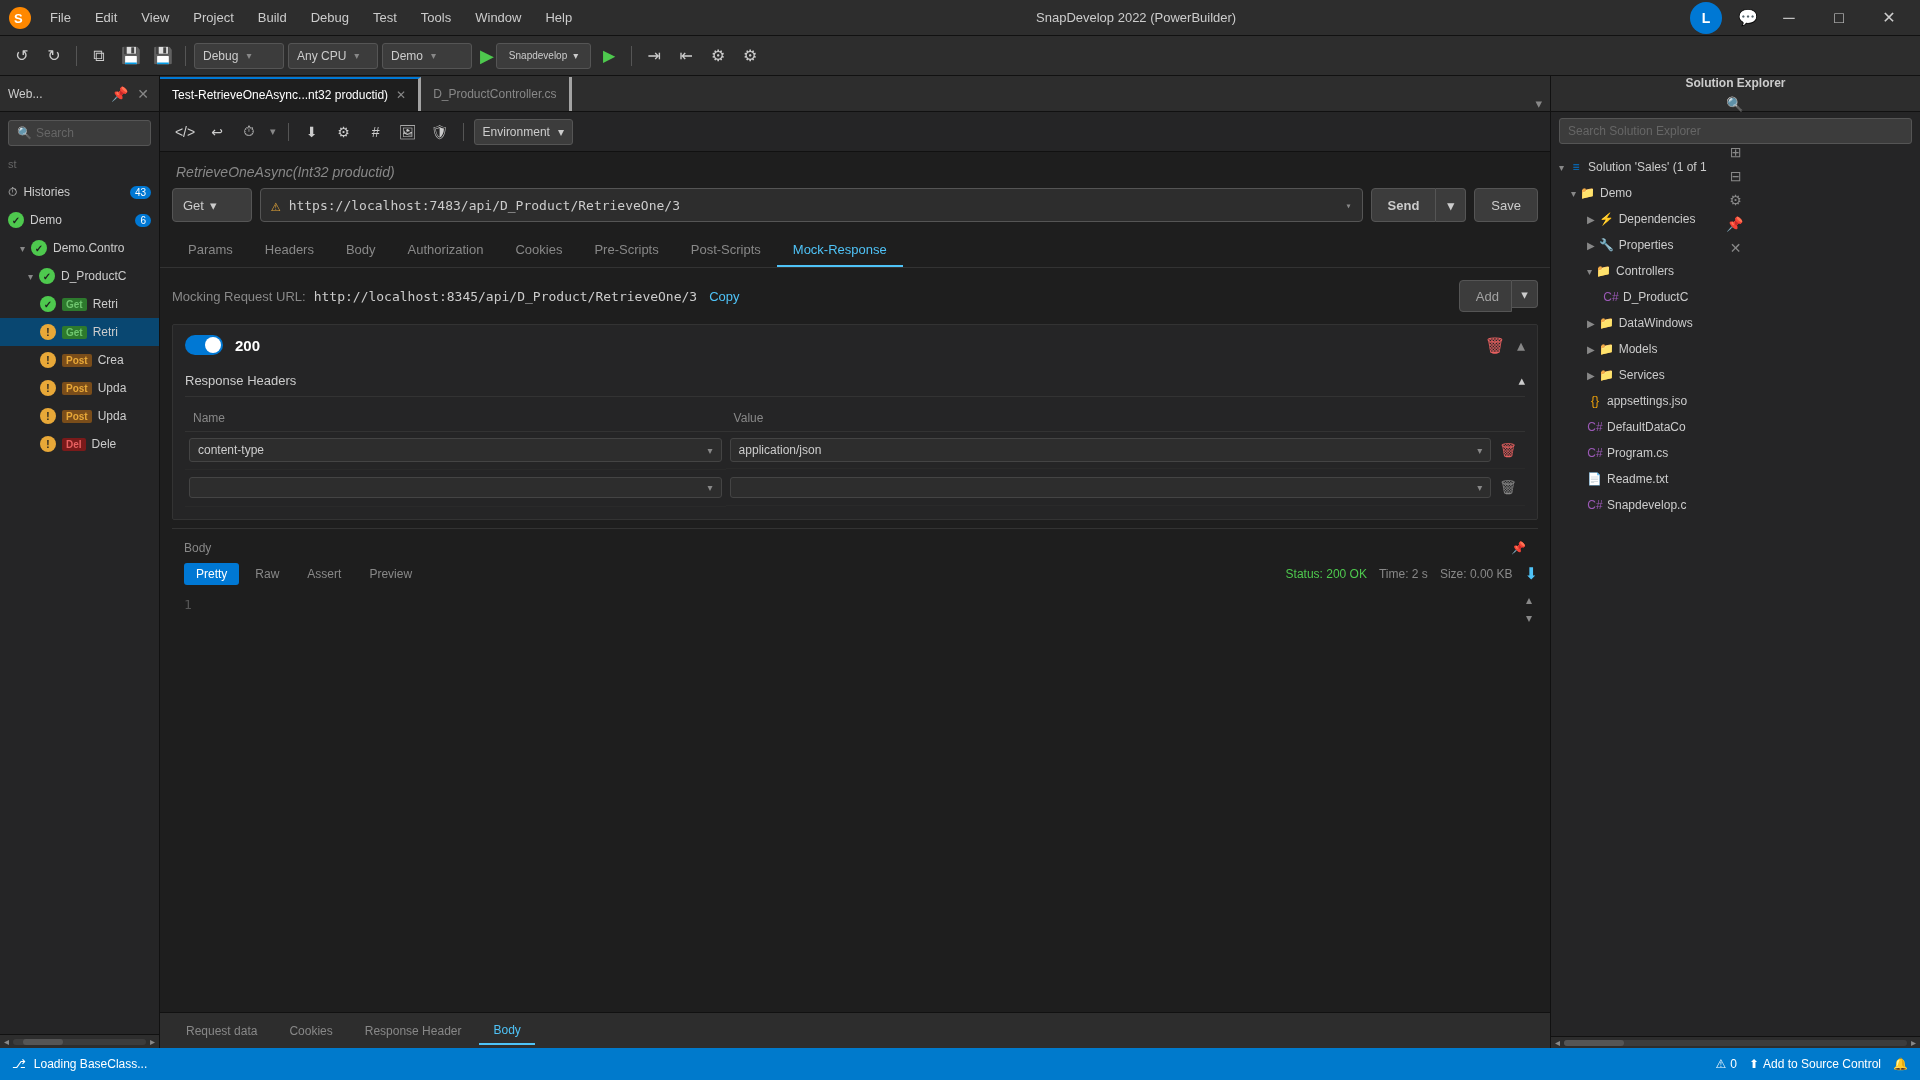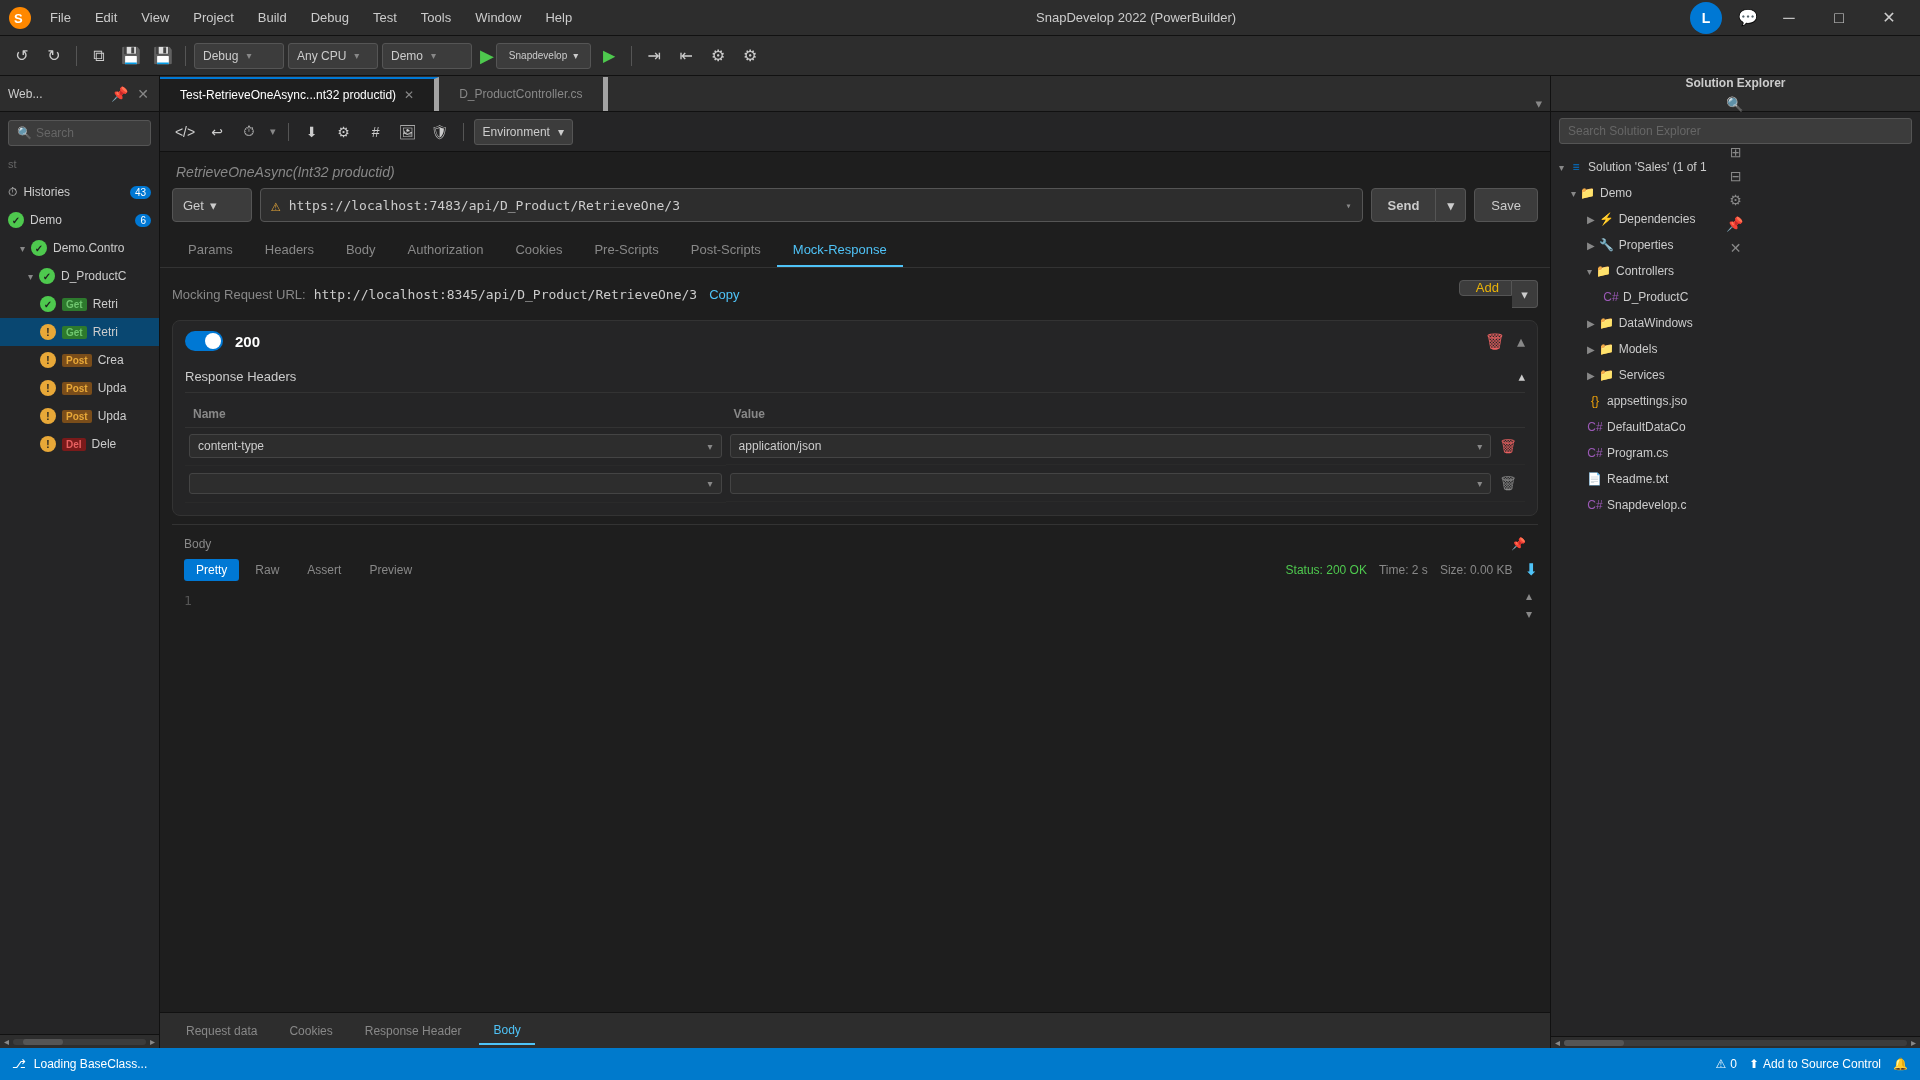--- a/index.html
+++ b/index.html
@@ -98,23 +98,23 @@
 
     
     .editor-area {
       flex: 1; display: flex; flex-direction: column; background: #1e1e1e;
     }
     .tabs-bar {
       height: 36px; background: #2d2d2d; display: flex; align-items: end;
       border-bottom: 1px solid #111;
     }
     .tab {
-      height: 34px; padding: 0 20px; display: flex; align-items: center;
+      height: 34px; padding: 0 12px; display: flex; align-items: center;
       gap: 8px; cursor: pointer; font-size: 12px; color: #888;
-      border-right: 5px solid #a3a3a3; background: #2d2d2d;
+      border-right: 3px solid #a3a3a3; background: #2d2d2d;
     }
     .tab.active {
       background: #1e1e1e; color: #fff; border-top: 2px solid #0078d4;
     }
     .tab-close { color: #888; font-size: 12px; cursor: pointer; }
     .tabs-more { margin-left: auto; padding: 0 8px; color: #888; cursor: pointer; }
 
     
     .test-toolbar {
       height: 40px; background: #252526; display: flex; align-items: center;
@@ -181,33 +181,33 @@
     .mock-section { flex: 1; overflow: auto; padding: 12px; }
     .mock-url-bar {
       display: flex; align-items: center; gap: 8px; margin-bottom: 12px;
       font-size: 13px; color: #888;
     }
     .mock-url-val { color: #ccc; font-family: monospace; }
     .copy-btn {
       color: #4fc3f7; cursor: pointer; font-size: 13px; margin-left: 4px;
     }
     .add-btn {
-      margin-left: auto; height: 16px; background: #3c3c3c; border: 1px solid #555;
-      color: #eab308; padding: 0 12px 0 16px; border-radius: 4px 0 0 4px;
-      display: flex; align-items: flex-end; cursor: pointer; font-size: 13px;
+      margin-left: auto; height: 32px; background: #3c3c3c; border: 1px solid #555;
+      color: #a3a3a3; padding: 0 12px 0 16px; border-radius: 4px 0 0 4px;
+      display: flex; align-items: center; cursor: pointer; font-size: 13px;
     }
     .add-dropdown {
       height: 28px; width: 26px; background: #3c3c3c; border: 1px solid #555;
       border-left: none; color: #ccc; display: flex; align-items: center;
       justify-content: center; cursor: pointer; border-radius: 0 4px 4px 0;
     }
 
     
     .response-item {
-      background: #252526; border: 1px solid #333; border-radius: 8px; margin-bottom: 8px;
+      background: #252526; border: 1px solid #333; border-radius: 2px; margin-bottom: 8px;
     }
     .response-header {
       height: 40px; display: flex; align-items: center; padding: 0 12px;
       gap: 12px; cursor: pointer;
     }
     .toggle-switch {
       width: 38px; height: 20px; background: #0078d4; border-radius: 10px;
       position: relative; cursor: pointer;
     }
     .toggle-switch::after {
@@ -223,21 +223,21 @@
 
     
     .resp-headers { padding: 0 12px 12px; }
     .resp-headers-title {
       font-size: 13px; color: #ccc; padding: 8px 0; cursor: pointer;
       display: flex; justify-content: space-between; align-items: center;
       border-bottom: 1px solid #333; margin-bottom: 8px; text-align: right;
     }
     .headers-table { width: 100%; border-collapse: collapse; }
     .headers-table th {
-      text-align: left; color: #888; font-size: 12px; font-weight: bold;
+      text-align: left; color: #888; font-size: 12px; font-weight: normal;
       padding: 6px 8px; border-bottom: 1px solid #333;
     }
     .headers-table td { padding: 6px 4px; border-bottom: 1px solid #2a2a2a; }
     .header-input {
       width: 100%; background: #2d2d2d; border: 1px solid #444; color: #ccc;
       padding: 4px 8px; border-radius: 3px; font-size: 12px;
       display: flex; align-items: center; justify-content: space-between;
     }
     .header-input-arrow { color: #888; font-size: 10px; }
 

